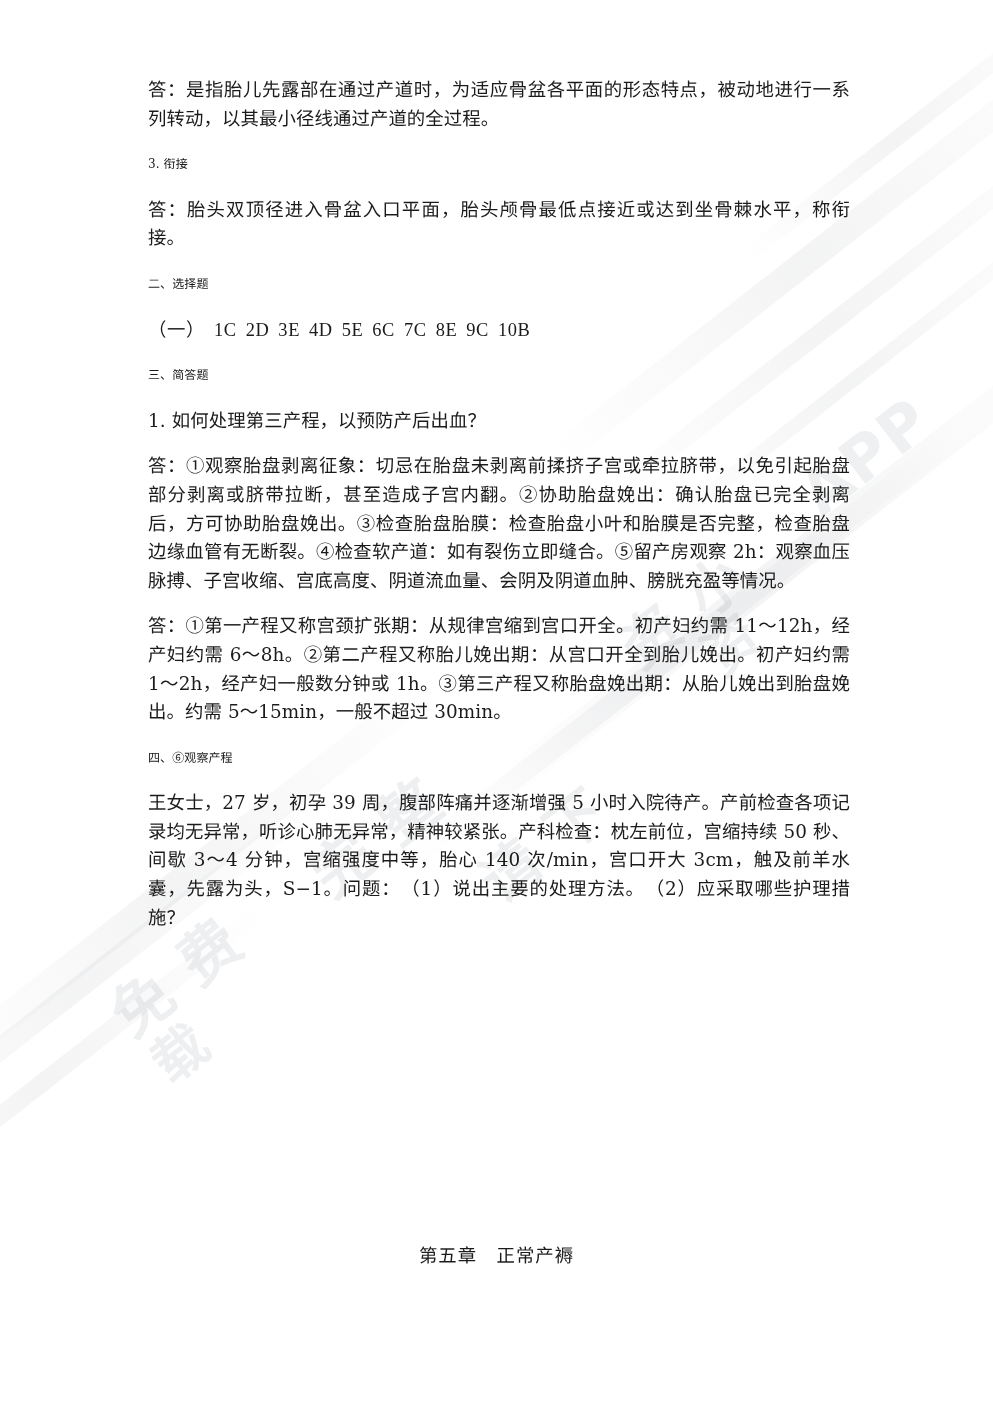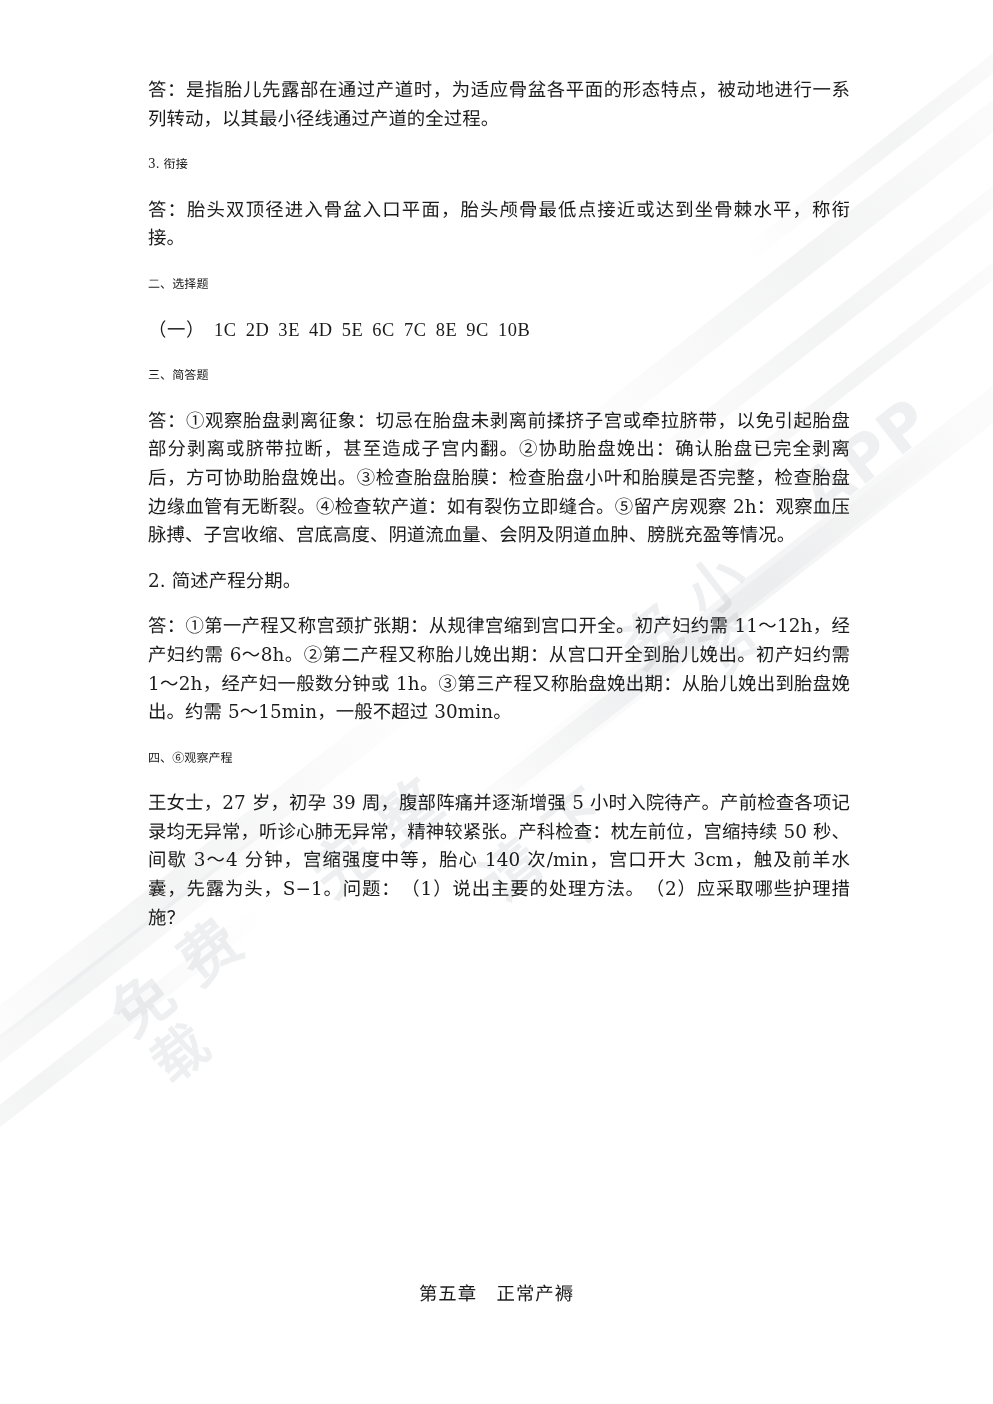--- a/index.html
+++ b/index.html
@@ -83,21 +83,21 @@
     margin: 0;
     text-align: center;
     font-size: 18.4px;
     line-height: 28.6px;
     letter-spacing: 1px;
   }
   .chapter-wrap {
     position: absolute;
     left: 0;
     right: 0;
-    top: 1280px;
+    top: 1242px;
     z-index: 2;
   }
 </style>
 </head>
 <body>
 
 <div id="page">
 
   <div class="wm-layer">
     <div class="wm-streak" style="left:480px; top:230px; width:700px; height:26px; transform:rotate(-38deg);"></div>
@@ -129,24 +129,24 @@
 
     <p class="heading">二、选择题</p>
 
     <p class="choice">
       <span>（一）</span><span class="sep"></span><span>1C</span><span class="sep"></span><span>2D</span><span class="sep"></span><span>3E</span><span class="sep"></span><span>4D</span><span class="sep"></span><span>5E</span><span class="sep"></span><span>6C</span><span class="sep"></span><span>7C</span><span class="sep"></span><span>8E</span><span class="sep"></span><span>9C</span><span class="sep"></span><span>10B</span>
     </p>
 
 
     <p class="heading">三、简答题</p>
 
+    <p class="qline">1. 如何处理第三产程，以预防产后出血？</p>
 
     <p class="para">答：①观察胎盘剥离征象：切忌在胎盘未剥离前揉挤子宫或牵拉脐带，以免引起胎盘部分剥离或脐带拉断，甚至造成子宫内翻。②协助胎盘娩出：确认胎盘已完全剥离后，方可协助胎盘娩出。③检查胎盘胎膜：检查胎盘小叶和胎膜是否完整，检查胎盘边缘血管有无断裂。④检查软产道：如有裂伤立即缝合。⑤留产房观察 2h：观察血压脉搏、子宫收缩、宫底高度、阴道流血量、会阴及阴道血肿、膀胱充盈等情况。</p>
 
-    <p class="qline">2. 简述产程分期。</p>
 
     <p class="para">答：①第一产程又称宫颈扩张期：从规律宫缩到宫口开全。初产妇约需 11～12h，经产妇约需 6～8h。②第二产程又称胎儿娩出期：从宫口开全到胎儿娩出。初产妇约需 1～2h，经产妇一般数分钟或 1h。③第三产程又称胎盘娩出期：从胎儿娩出到胎盘娩出。约需 5～15min，一般不超过 30min。</p>
 
     <p class="heading">四、⑥观察产程</p>
 
     <p class="tight">王女士，27 岁，初孕 39 周，腹部阵痛并逐渐增强 5 小时入院待产。产前检查各项记录均无异常，听诊心肺无异常，精神较紧张。产科检查：枕左前位，宫缩持续 50 秒、间歇 3～4 分钟，宫缩强度中等，胎心 140 次/min，宫口开大 3cm，触及前羊水囊，先露为头，S−1。问题：　（1）说出主要的处理方法。　（2）应采取哪些护理措施？</p>
 
 
   </div>
 

